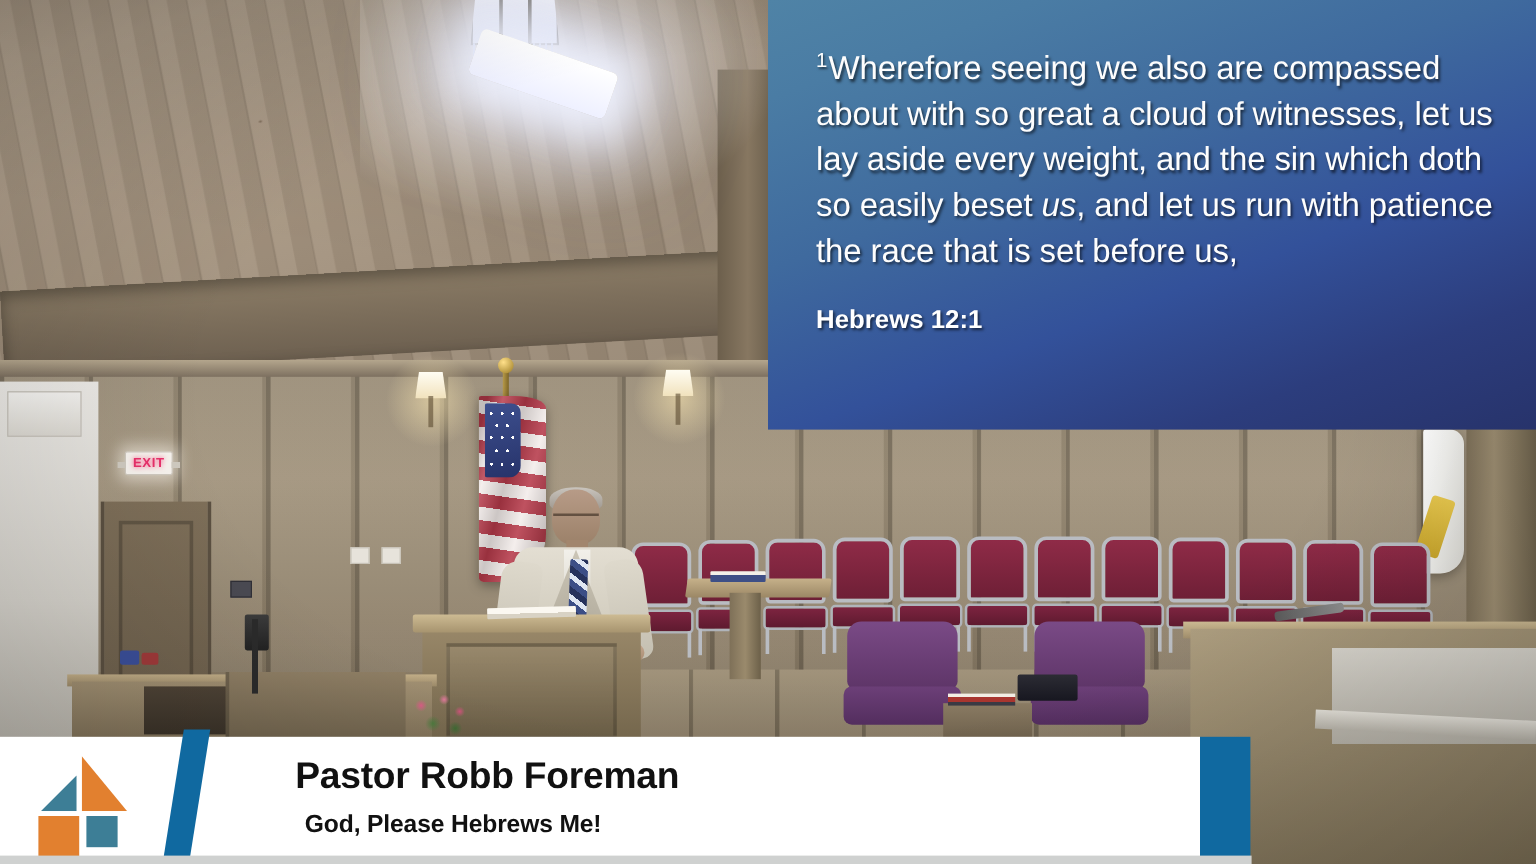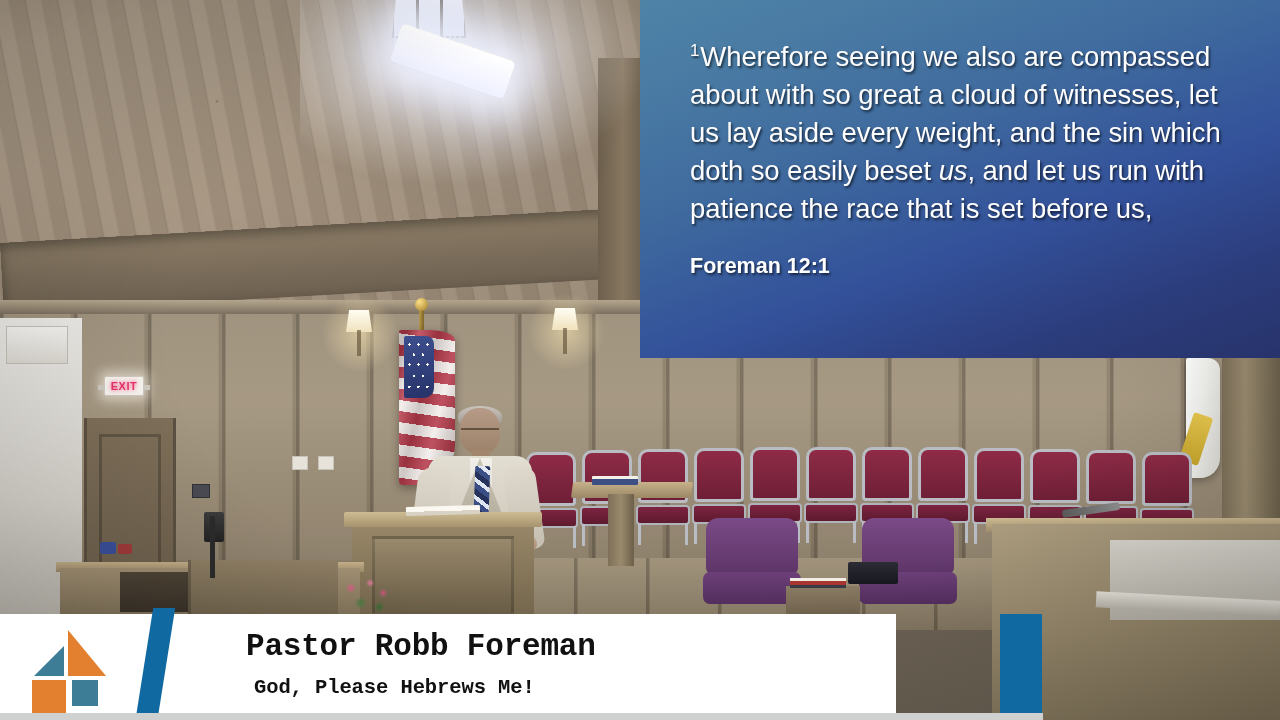--- a/index.html
+++ b/index.html
@@ -433,42 +433,42 @@
   
   .video-soft{
     position:absolute; inset:0; pointer-events:none;
     background:radial-gradient(ellipse at 50% 46%, rgba(0,0,0,0) 52%, rgba(0,0,0,.20) 100%);
   }
 
   
   .scripture{
     position:absolute; left:640px; top:0; width:640px; height:358px;
     background:linear-gradient(160deg,#4f83a6 0%,#4a7ca4 14%,#3f6a9e 38%,#33519a 62%,#2c3d7d 82%,#27336b 100%);
-    padding:38px 30px 0 50px;
+    padding:38px 30px 0 40px;
   }
   .scripture-text{
     color:#fdfdfd; font-size:27.5px; line-height:38px; font-weight:400;
     letter-spacing:-.1px;
     text-shadow:1.5px 2px 2.5px rgba(0,0,0,.62);
   }
   .verse-num{
     font-size:17px; vertical-align:super; line-height:0; margin-right:1px;
     text-shadow:1px 1.5px 2px rgba(0,0,0,.6);
   }
   .verse-em{ font-style:italic; }
   .scripture-ref{
     margin-top:26px; color:#ffffff; font-size:21.5px; font-weight:700;
     text-shadow:1.5px 2px 2.5px rgba(0,0,0,.6);
   }
 
   
   .banner{
-    position:absolute; left:0; top:614px; width:896px; height:102px;
+    position:absolute; left:0; top:614px; width:1000px; height:102px;
     background:#ffffff;
-    display:flex; align-items:stretch;font-family:Liberation Mono, monospace;
+    display:flex; align-items:stretch;
   }
   .banner-logo{
     position:relative; width:128px; flex:0 0 128px;
   }
   .logo-mark{ position:absolute; left:34px; top:14px; width:72px; height:74px; }
   .lg-tri-teal{
     position:absolute; left:0; top:18px; width:30px; height:30px;
     background:#3d7e96; clip-path:polygon(100% 0, 100% 100%, 0 100%);
   }
   .lg-tri-orange{
@@ -688,21 +688,21 @@
     <div class="console-riser"></div>
     <div class="console-edge"></div>
 
     <div class="video-soft"></div>
   </div>
 
   <div class="scripture">
     <div class="scripture-text">
       <sup class="verse-num">1</sup><span>Wherefore seeing we also are compassed about with so great a cloud of witnesses, let us lay aside every weight, and the sin which doth so easily beset </span><em class="verse-em">us</em><span>, and let us run with patience the race that is set before us,</span>
     </div>
-    <div class="scripture-ref">Foreman 12:1</div>
+    <div class="scripture-ref">Hebrews 12:1</div>
   </div>
 
   <div class="banner">
     <div class="banner-logo">
       <div class="logo-mark">
         <div class="lg-tri-teal"></div>
         <div class="lg-tri-orange"></div>
         <div class="lg-sq-orange"></div>
         <div class="lg-sq-teal"></div>
       </div>

